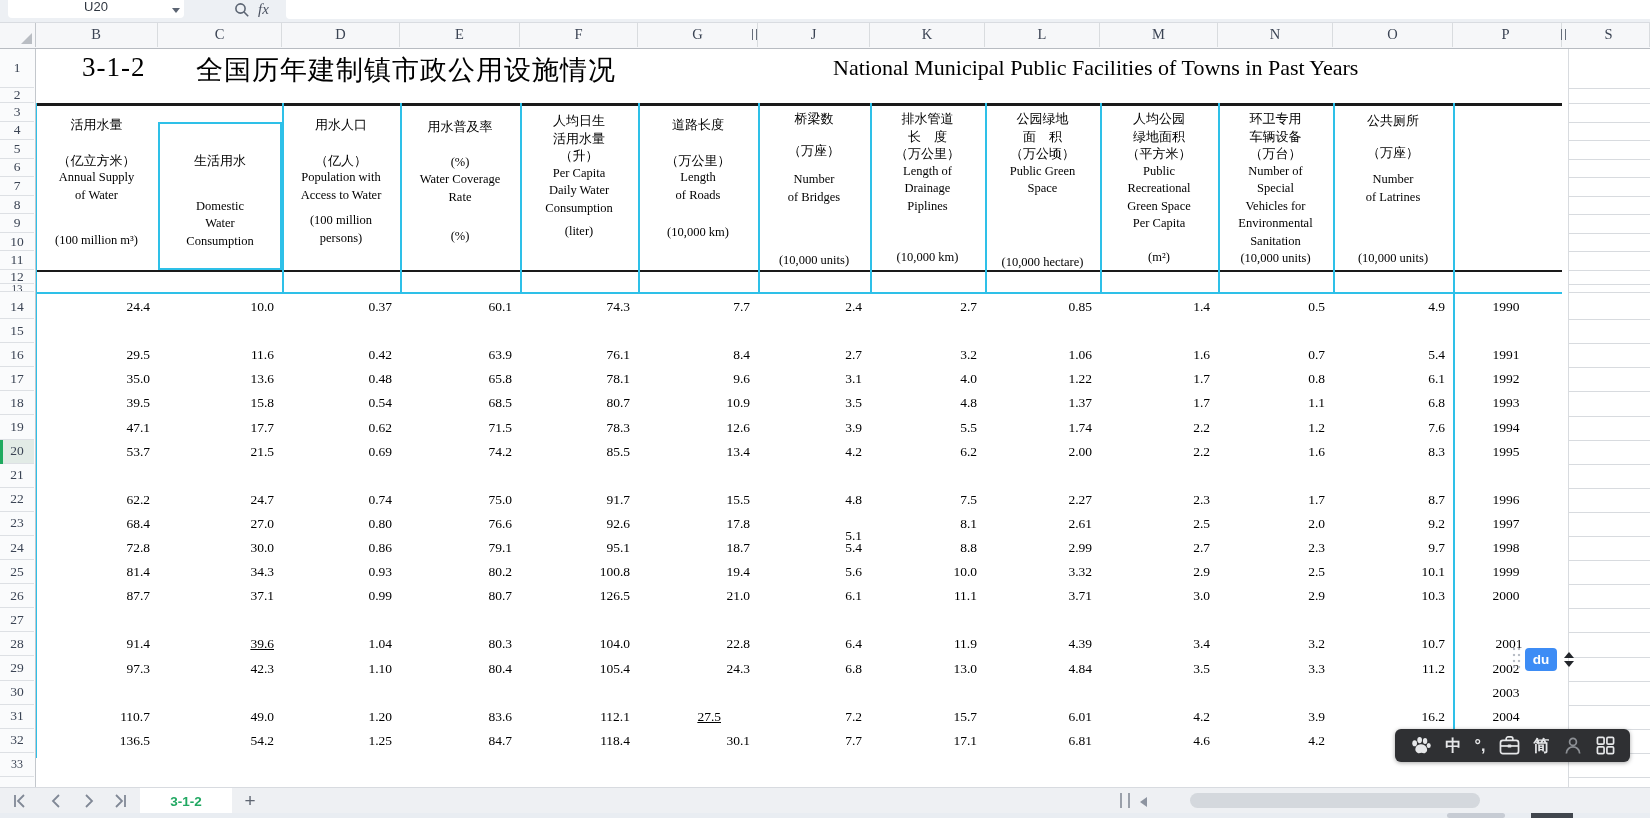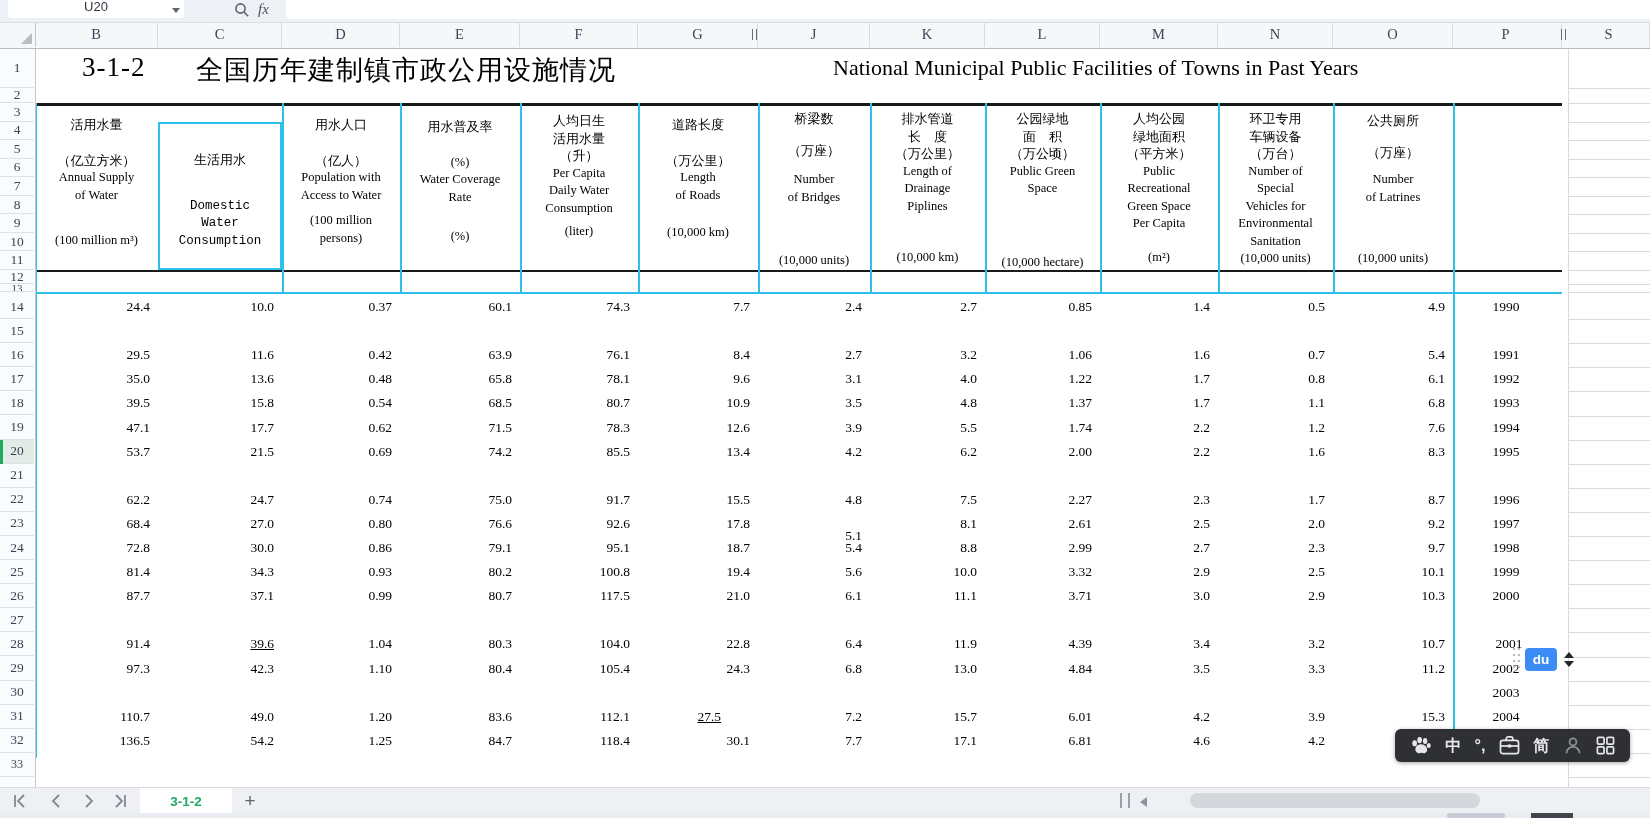--- a/index.html
+++ b/index.html
@@ -34,21 +34,21 @@
   #sheet{left:35px;top:48px;width:1615px;height:739px;background:#fff;overflow:hidden;z-index:1;}
   .tz{position:absolute;color:#000;}
   .titlecn{font-size:27px;letter-spacing:1px;}
   .titleen{font-size:22px;}
   .hline{position:absolute;background:#1a1a1a;}
   .cyan{position:absolute;background:#2ec0e8;}
   .grid{position:absolute;background:#d8dbdf;}
   .hcell{position:absolute;top:55px;box-sizing:border-box;text-align:center;}
   .hl{line-height:17.5px;font-size:13px;white-space:nowrap;}
   .hl.en{font-size:12.5px;}
-  .cbox{border:2px solid #2ec0e8;font-family:Liberation Mono, monospace;}
+  .cbox{border:2px solid #2ec0e8;}
   .dcell{position:absolute;height:24px;line-height:24px;font-size:13.5px;text-align:right;white-space:nowrap;}
   .ycell{position:absolute;height:24px;line-height:24px;font-size:13.5px;text-align:center;white-space:nowrap;}
   
   #dubadge{left:1512px;top:646px;z-index:11;display:flex;align-items:center;}
   #dudots{width:9px;height:26px;margin-right:4px;background:
       radial-gradient(circle at 2px 3px,#b9bec6 1.3px,transparent 1.6px),
       radial-gradient(circle at 7px 3px,#b9bec6 1.3px,transparent 1.6px);
       background-size:9px 6px;background-repeat:repeat-y;}
   #dubox{width:32px;height:23px;background:#3d8cf5;border-radius:4px;color:#fff;
          font-family:"Liberation Sans",sans-serif;font-size:13.5px;font-weight:bold;
@@ -422,21 +422,21 @@
     <div class="dcell" style="left: 835px; top: 512.1px; width: 107px;">10.0</div>
     <div class="dcell" style="left: 950px; top: 512.1px; width: 107px;">3.32</div>
     <div class="dcell" style="left: 1065px; top: 512.1px; width: 110px;">2.9</div>
     <div class="dcell" style="left: 1183px; top: 512.1px; width: 107px;">2.5</div>
     <div class="dcell" style="left: 1298px; top: 512.1px; width: 112px;">10.1</div>
     <div class="ycell" style="left: 1415px; top: 512.1px; width: 112px;">1999</div>
     <div class="dcell" style="left: 0px; top: 536.2px; width: 115px;">87.7</div>
     <div class="dcell" style="left: 123px; top: 536.2px; width: 116px;">37.1</div>
     <div class="dcell" style="left: 247px; top: 536.2px; width: 110px;">0.99</div>
     <div class="dcell" style="left: 365px; top: 536.2px; width: 112px;">80.7</div>
-    <div class="dcell" style="left: 485px; top: 536.2px; width: 110px;">117.5</div>
+    <div class="dcell" style="left: 485px; top: 536.2px; width: 110px;">126.5</div>
     <div class="dcell" style="left: 603px; top: 536.2px; width: 112px;">21.0</div>
     <div class="dcell" style="left: 723px; top: 536.2px; width: 104px;">6.1</div>
     <div class="dcell" style="left: 835px; top: 536.2px; width: 107px;">11.1</div>
     <div class="dcell" style="left: 950px; top: 536.2px; width: 107px;">3.71</div>
     <div class="dcell" style="left: 1065px; top: 536.2px; width: 110px;">3.0</div>
     <div class="dcell" style="left: 1183px; top: 536.2px; width: 107px;">2.9</div>
     <div class="dcell" style="left: 1298px; top: 536.2px; width: 112px;">10.3</div>
     <div class="ycell" style="left: 1415px; top: 536.2px; width: 112px;">2000</div>
     <div class="dcell" style="left: 0px; top: 584.4px; width: 115px;">91.4</div>
     <div class="dcell" style="left: 123px; top: 584.4px; width: 116px; text-decoration: underline;">39.6</div>
@@ -469,21 +469,21 @@
     <div class="dcell" style="left: 123px; top: 656.7px; width: 116px;">49.0</div>
     <div class="dcell" style="left: 247px; top: 656.7px; width: 110px;">1.20</div>
     <div class="dcell" style="left: 365px; top: 656.7px; width: 112px;">83.6</div>
     <div class="dcell" style="left: 485px; top: 656.7px; width: 110px;">112.1</div>
     <div class="dcell" style="left: 574px; top: 656.7px; width: 112px; text-decoration: underline;">27.5</div>
     <div class="dcell" style="left: 723px; top: 656.7px; width: 104px;">7.2</div>
     <div class="dcell" style="left: 835px; top: 656.7px; width: 107px;">15.7</div>
     <div class="dcell" style="left: 950px; top: 656.7px; width: 107px;">6.01</div>
     <div class="dcell" style="left: 1065px; top: 656.7px; width: 110px;">4.2</div>
     <div class="dcell" style="left: 1183px; top: 656.7px; width: 107px;">3.9</div>
-    <div class="dcell" style="left: 1298px; top: 656.7px; width: 112px;">15.3</div>
+    <div class="dcell" style="left: 1298px; top: 656.7px; width: 112px;">16.2</div>
     <div class="ycell" style="left: 1415px; top: 656.7px; width: 112px;">2004</div>
     <div class="dcell" style="left: 0px; top: 680.8px; width: 115px;">136.5</div>
     <div class="dcell" style="left: 123px; top: 680.8px; width: 116px;">54.2</div>
     <div class="dcell" style="left: 247px; top: 680.8px; width: 110px;">1.25</div>
     <div class="dcell" style="left: 365px; top: 680.8px; width: 112px;">84.7</div>
     <div class="dcell" style="left: 485px; top: 680.8px; width: 110px;">118.4</div>
     <div class="dcell" style="left: 603px; top: 680.8px; width: 112px;">30.1</div>
     <div class="dcell" style="left: 723px; top: 680.8px; width: 104px;">7.7</div>
     <div class="dcell" style="left: 835px; top: 680.8px; width: 107px;">17.1</div>
     <div class="dcell" style="left: 950px; top: 680.8px; width: 107px;">6.81</div>

